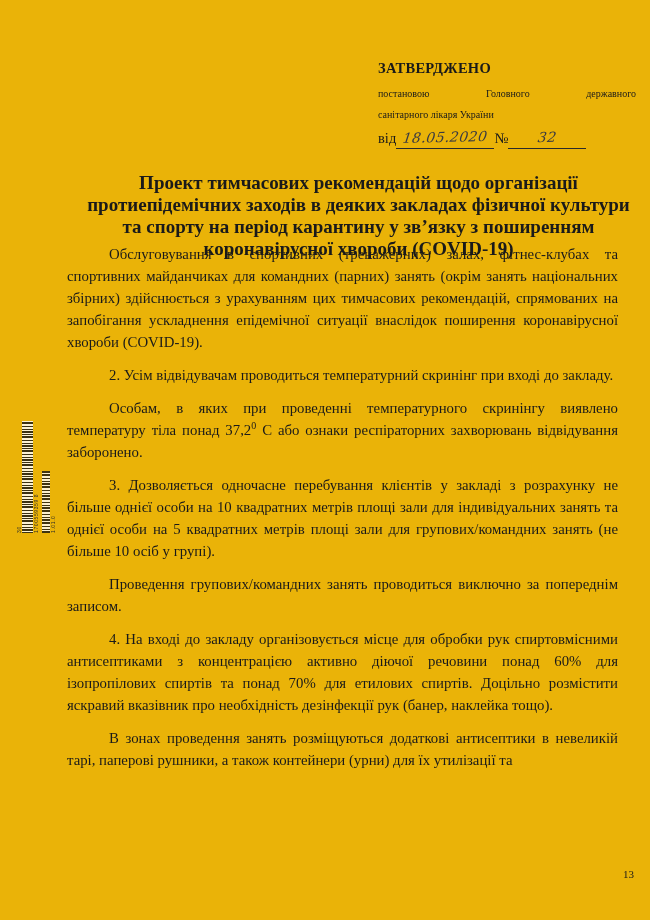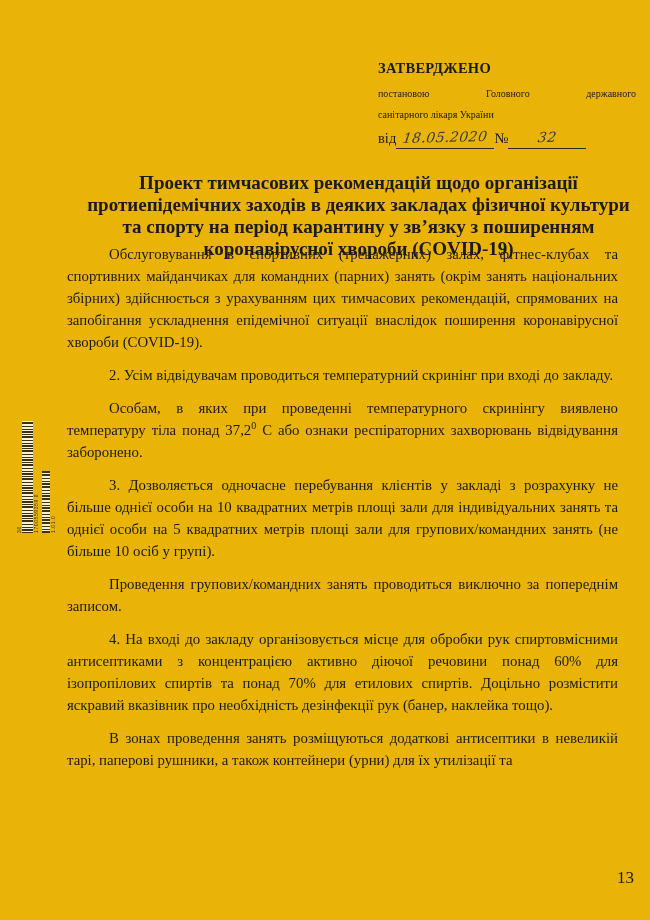--- a/index.html
+++ b/index.html
@@ -167,21 +167,21 @@
     vertical-align: super;
     font-size: 10px;
     line-height: 0;
   }
 
   
   .page-number {
     position: absolute;
     right: 16px;
     top: 868px;
-    font-size: 17px;
+    font-size: 11px;
     color: #1a1a1a;
   }
 </style>
 </head>
 <body>
 
 <div class="page">
 
   <div class="barcode-stamp">
     <div class="bc-inner">

